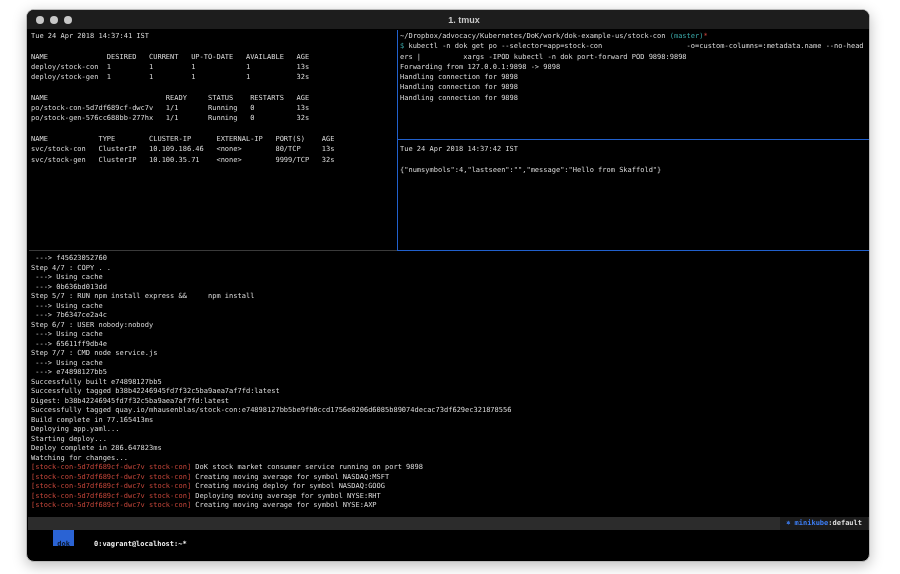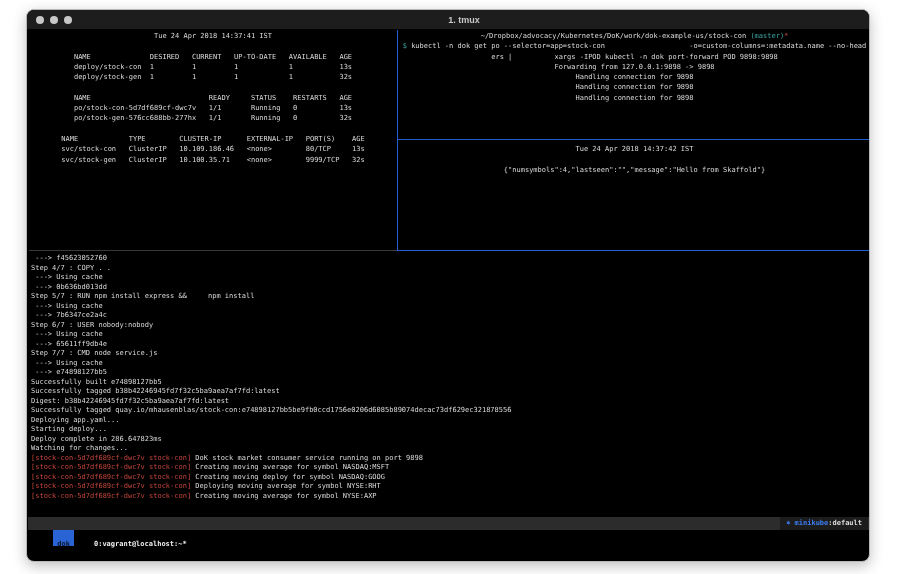--- a/index.html
+++ b/index.html
@@ -35,21 +35,21 @@
   .title{
     position:absolute;left:16px;top:0;width:100%;height:20px;line-height:20px;
     text-align:center;color:#c9c9c9;font-size:9px;
     font-family:"Liberation Sans","DejaVu Sans",sans-serif;font-weight:bold;
   }
   .term{
     position:absolute;color:var(--terminal-fg);font-size:7px;
     font-family:"DejaVu Sans Mono","Liberation Mono",monospace;
     overflow:hidden;
   }
-  .lh-a .tline{line-height:10.3px;text-align:center;}
+  .lh-a .tline{line-height:10.3px;}
   .lh-b .tline{line-height:9.5px;}
   .tline{white-space:pre;}
   .red{color:var(--log-prefix-red);}
   .cyan{color:var(--git-branch-cyan);}
   .pane-top-left{left:4px;top:21px;width:364px;height:218px;}
   .pane-top-right{left:373px;top:21px;width:469px;height:106px;}
   .pane-mid-right{left:373px;top:134px;width:469px;height:104px;}
   .pane-bottom{left:4px;top:244px;width:838px;height:262px;}
   .divider{position:absolute;}
   .v-div{left:370px;top:20px;width:1px;height:221px;background:var(--active-border-blue);}
@@ -140,20 +140,21 @@
         <div class="tline"><span>Step 6/7 : USER nobody:nobody</span></div>
         <div class="tline"><span> ---&gt; Using cache</span></div>
         <div class="tline"><span> ---&gt; 65611ff9db4e</span></div>
         <div class="tline"><span>Step 7/7 : CMD node service.js</span></div>
         <div class="tline"><span> ---&gt; Using cache</span></div>
         <div class="tline"><span> ---&gt; e74898127bb5</span></div>
         <div class="tline"><span>Successfully built e74898127bb5</span></div>
         <div class="tline"><span>Successfully tagged b38b42246945fd7f32c5ba9aea7af7fd:latest</span></div>
         <div class="tline"><span>Digest: b38b42246945fd7f32c5ba9aea7af7fd:latest</span></div>
         <div class="tline"><span>Successfully tagged quay.io/mhausenblas/stock-con:e74898127bb5be9fb0ccd1756e0206d6085b89074decac73df629ec321878556</span></div>
+        <div class="tline"><span>Build complete in 77.165413ms</span></div>
         <div class="tline"><span>Deploying app.yaml...</span></div>
         <div class="tline"><span>Starting deploy...</span></div>
         <div class="tline"><span>Deploy complete in 286.647823ms</span></div>
         <div class="tline"><span>Watching for changes...</span></div>
         <div class="tline"><span class="red">[stock-con-5d7df689cf-dwc7v stock-con]</span><span> DoK stock market consumer service running on port 9898</span></div>
         <div class="tline"><span class="red">[stock-con-5d7df689cf-dwc7v stock-con]</span><span> Creating moving average for symbol NASDAQ:MSFT</span></div>
         <div class="tline"><span class="red">[stock-con-5d7df689cf-dwc7v stock-con]</span><span> Creating moving deploy for symbol NASDAQ:GOOG</span></div>
         <div class="tline"><span class="red">[stock-con-5d7df689cf-dwc7v stock-con]</span><span> Deploying moving average for symbol NYSE:RHT</span></div>
         <div class="tline"><span class="red">[stock-con-5d7df689cf-dwc7v stock-con]</span><span> Creating moving average for symbol NYSE:AXP</span></div>
       </div>

